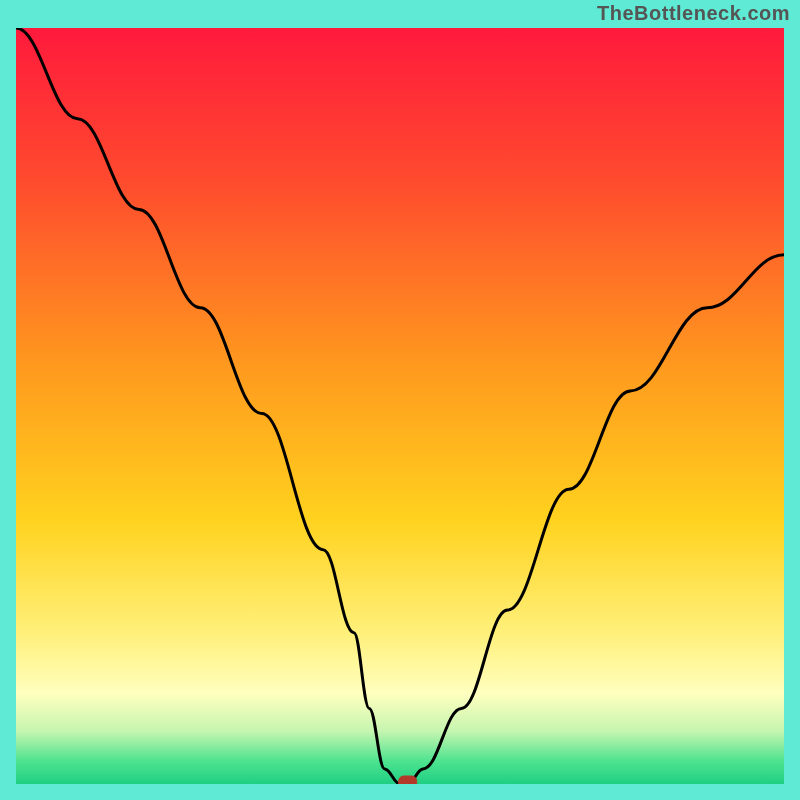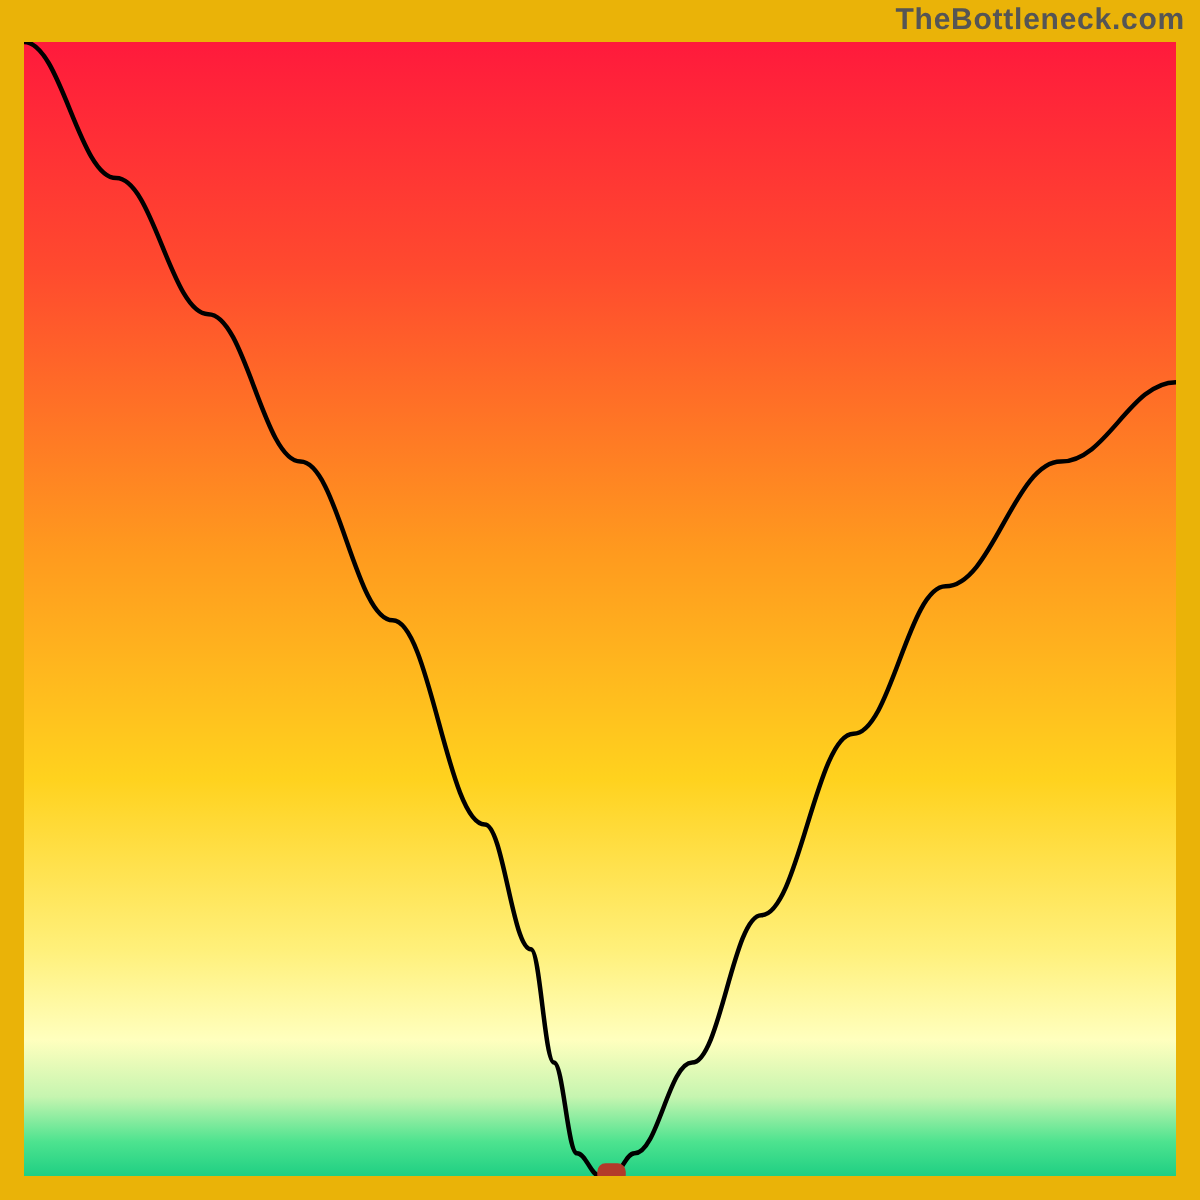--- a/index.html
+++ b/index.html
@@ -8,21 +8,21 @@
     width: 800px;
     height: 800px;
     background: #000;
     font-family: Arial, Helvetica, sans-serif;
     overflow: hidden;
   }
   .frame {
     position: relative;
     width: 800px;
     height: 800px;
-    background: #eab308;
+    background: #5eead4;
   }
   .watermark {
     position: absolute;
     top: 2px;
     right: 10px;
     color: #555;
     font-size: 20px;
     font-weight: 600;
     letter-spacing: 0.5px;
     z-index: 5;

